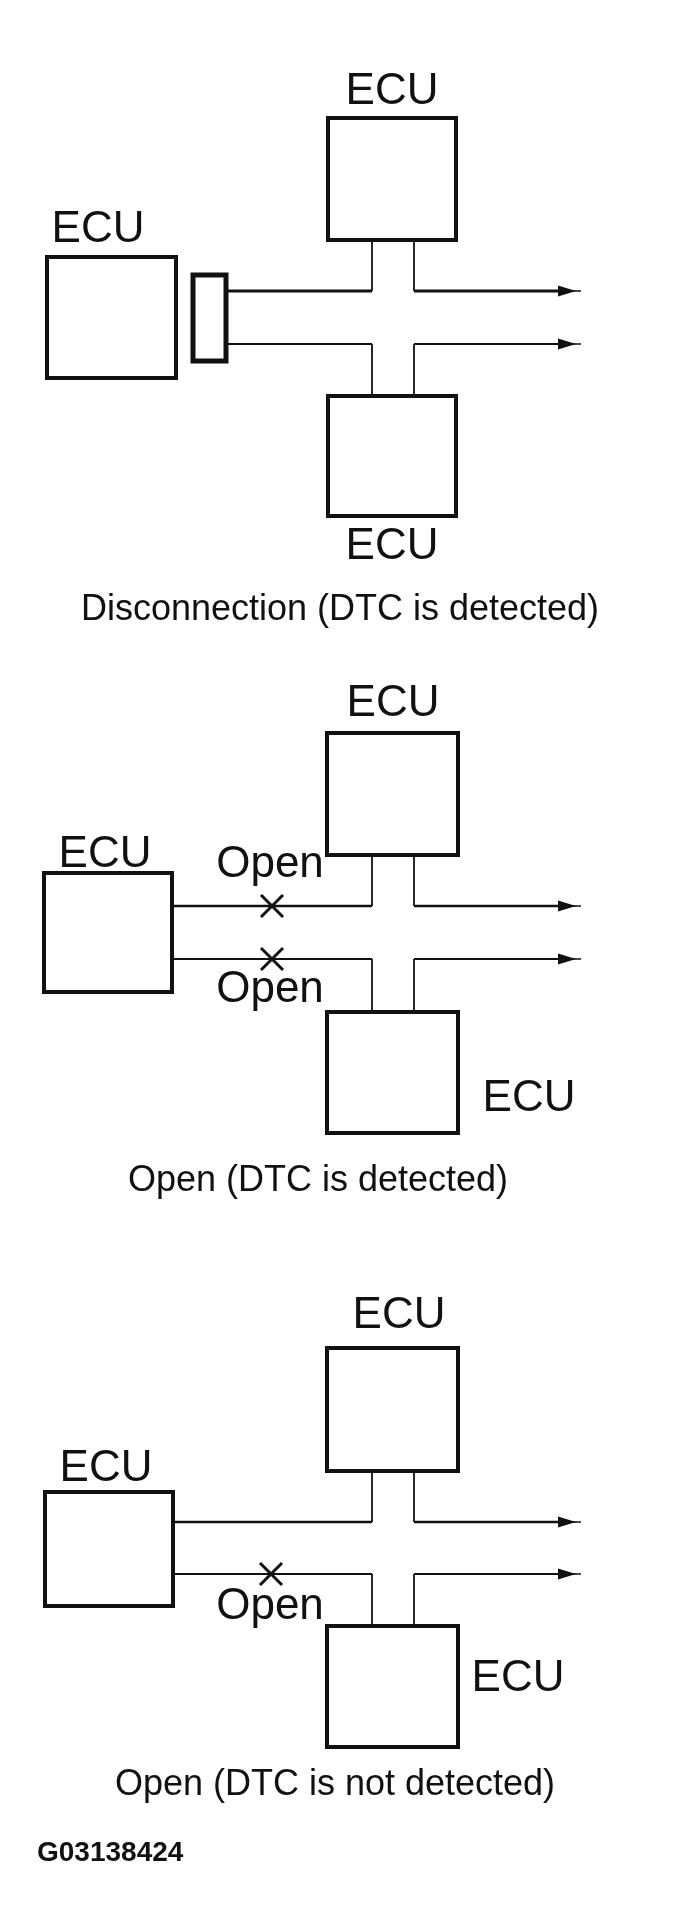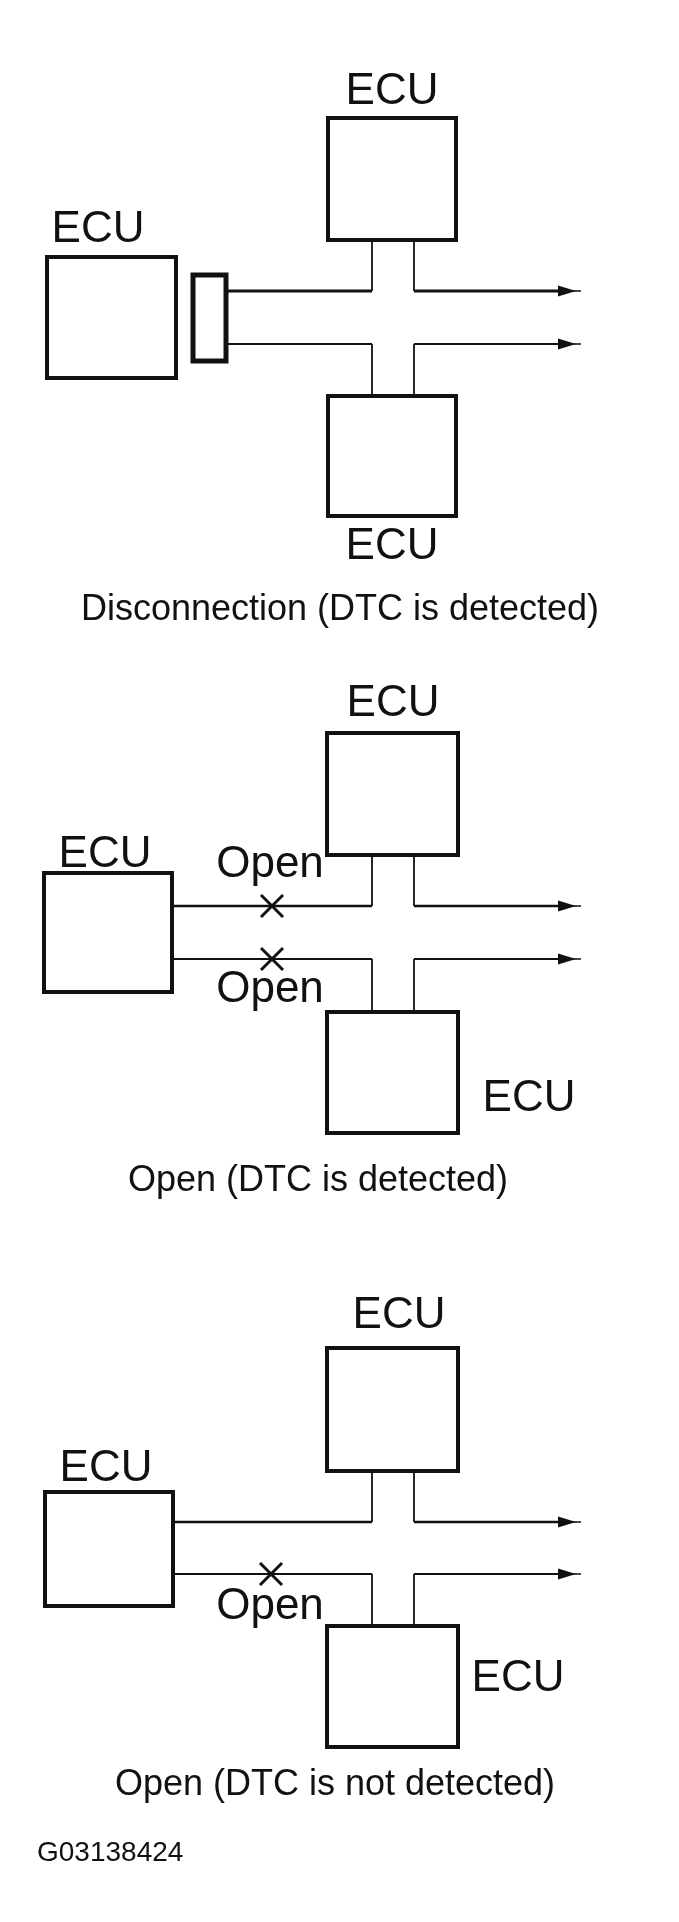--- a/index.html
+++ b/index.html
@@ -30,21 +30,21 @@
   .ecu-label, .open-label {
     font-size: 44px;
     transform: translateX(-50%);
   }
   .caption {
     font-size: 36px;
     transform: translateX(-50%);
   }
   .fig-code {
     font-size: 28px;
-    font-weight: normal;
+    font-weight: bold;
     text-align: right;
   }
 </style>
 </head>
 <body>
 
 <div id="canvas">
 
   <svg id="wiring-svg" width="679" height="1922" viewBox="0 0 679 1922" fill="none" stroke="#111111">
 

